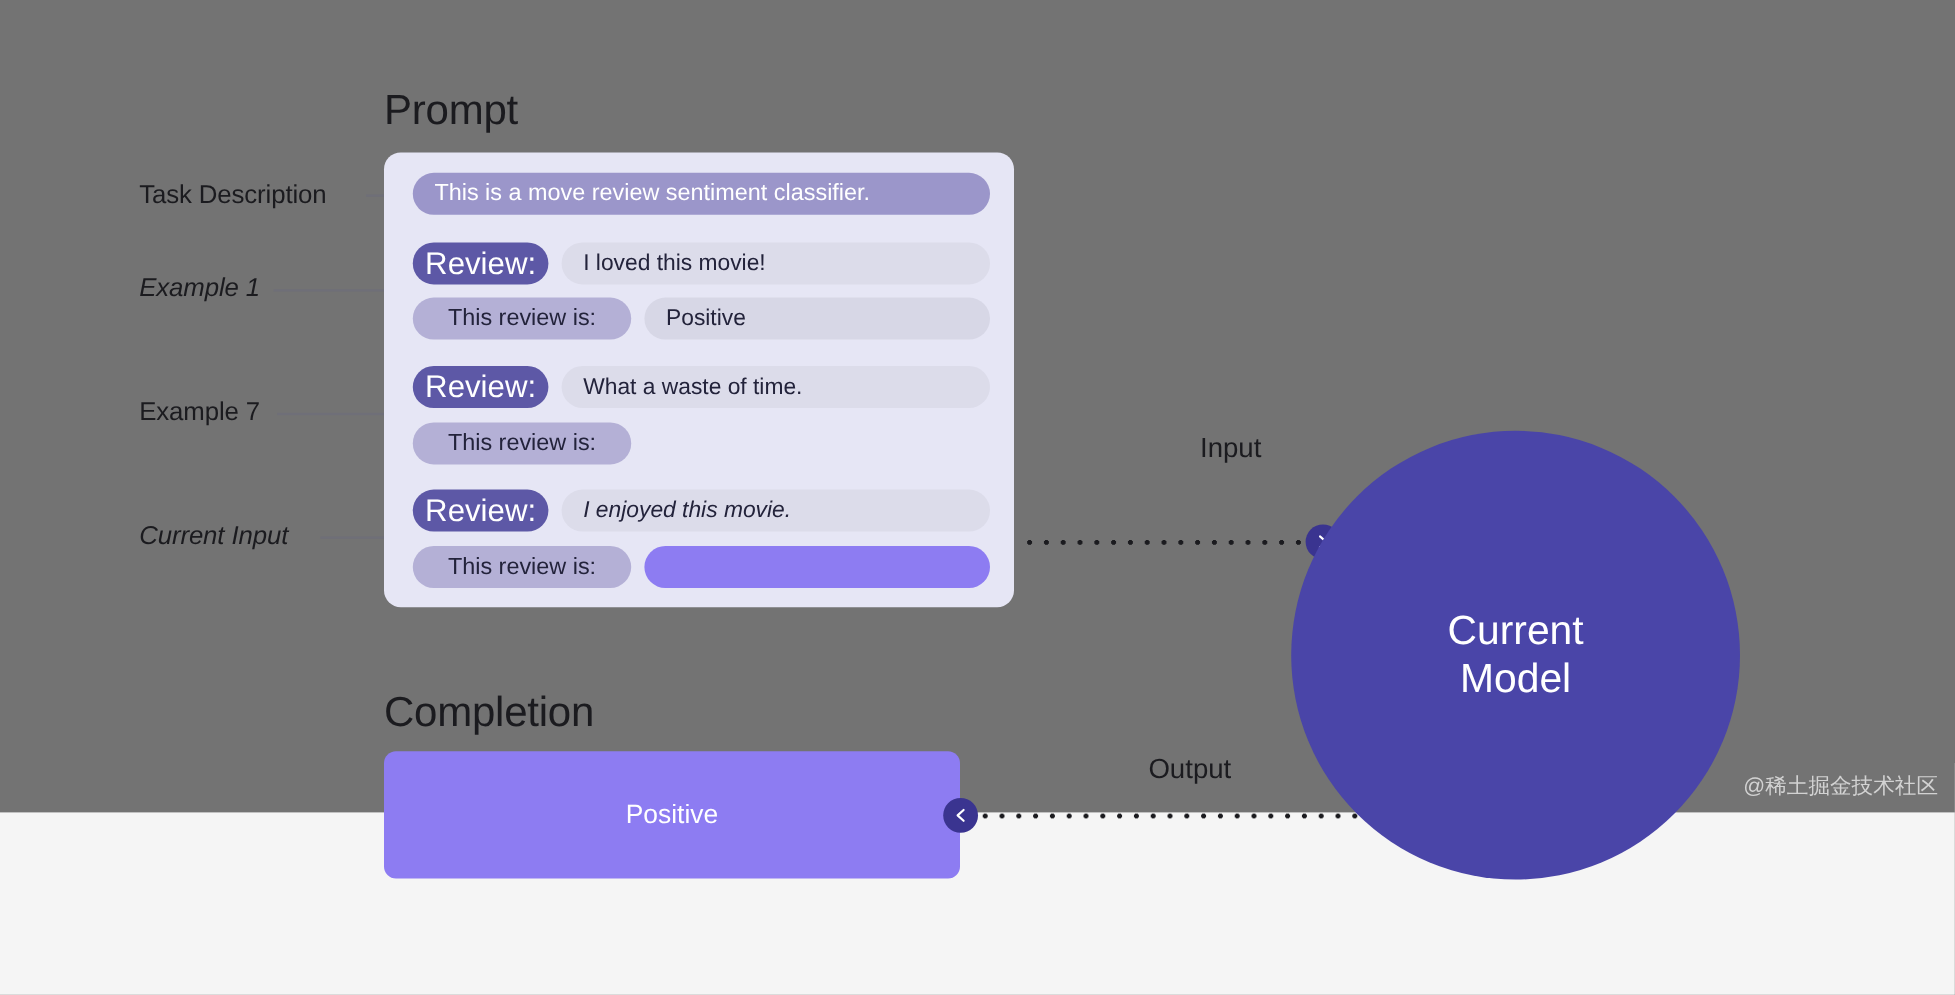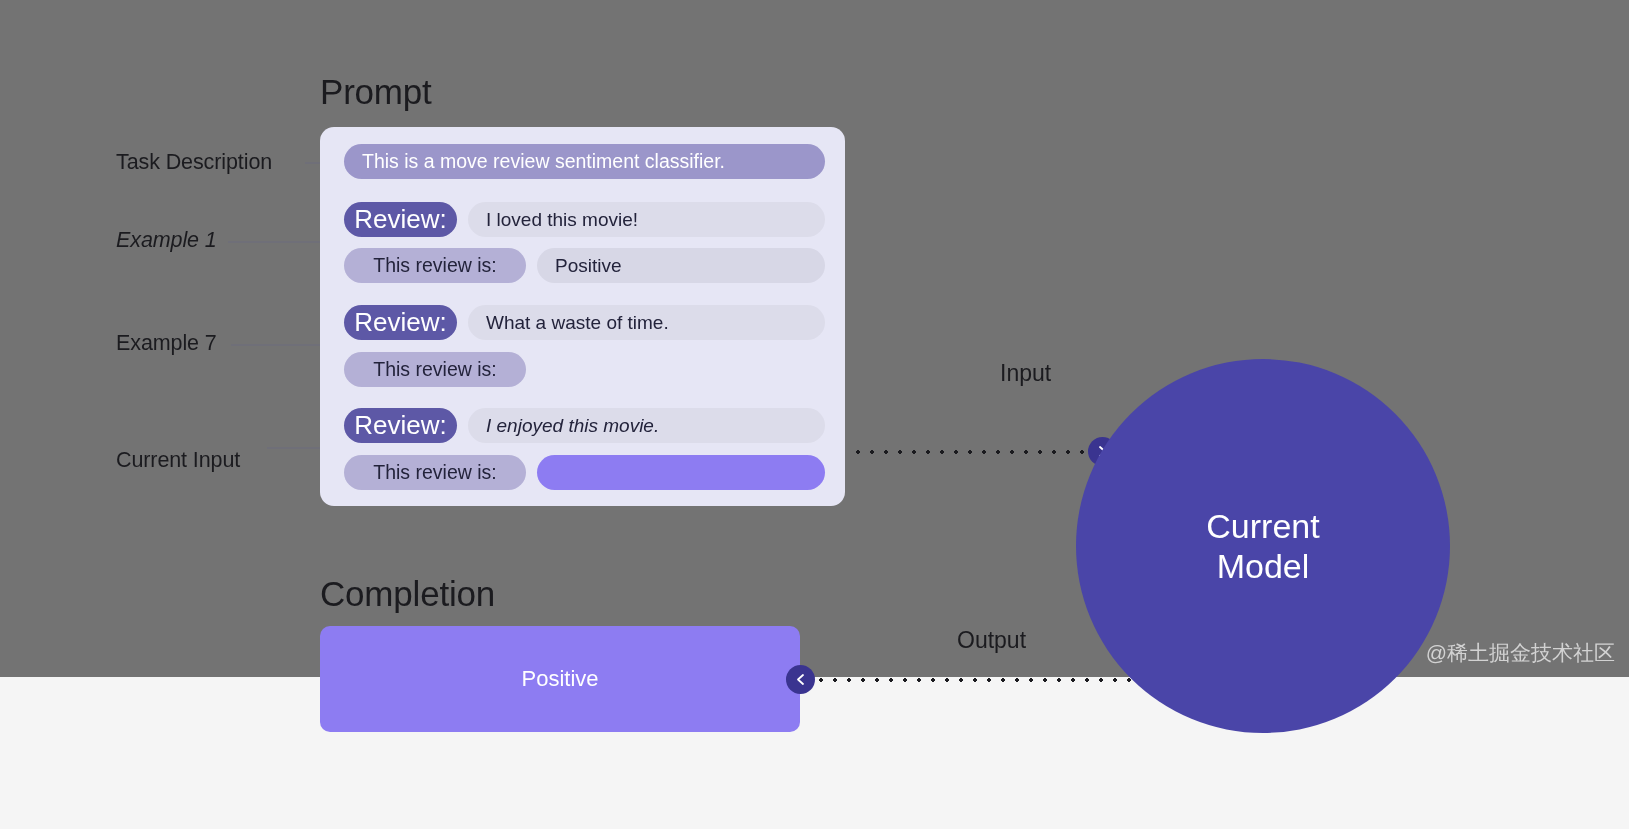--- a/index.html
+++ b/index.html
@@ -181,21 +181,21 @@
     font-size: 23px;
     color: #1b1b1f;
     white-space: nowrap;
   }
 
   
   .watermark {
     position: absolute;
     right: 14px;
     bottom: 10px;
-    font-size: 21px;
+    font-size: 18px;
     color: #d2d2d2;
     white-space: nowrap;
   }
 </style>
 </head>
 <body>
 
 <div class="stage">
 
   <div id="prompt-title" class="section-title">Prompt</div>
@@ -204,21 +204,21 @@
 
   <div class="leader-label" style="left:116px; top:150px;">Task Description</div>
   <div class="leader-line" style="left:305px; top:162px; width:40px;"></div>
 
   <div class="leader-label" style="left:116px; top:228px;font-style:italic;">Example 1</div>
   <div class="leader-line" style="left:228px; top:241px; width:117px;"></div>
 
   <div class="leader-label" style="left:116px; top:331px;">Example 7</div>
   <div class="leader-line" style="left:231px; top:344px; width:114px;"></div>
 
-  <div class="leader-label" style="left:116px; top:448px;">Current Input</div>
+  <div class="leader-label" style="left:116px; top:434px;font-style:italic;">Current Input</div>
   <div class="leader-line" style="left:267px; top:447px; width:78px;"></div>
 
   <div class="prompt-box">
 
     <div class="pill-row" style="top:17px;">
       <div class="pill pill-task">This is a move review sentiment classifier.</div>
     </div>
 
     <div class="pill-row" style="top:75px;">
       <div class="pill pill-label-review" style="width:113px;">Review:</div>

